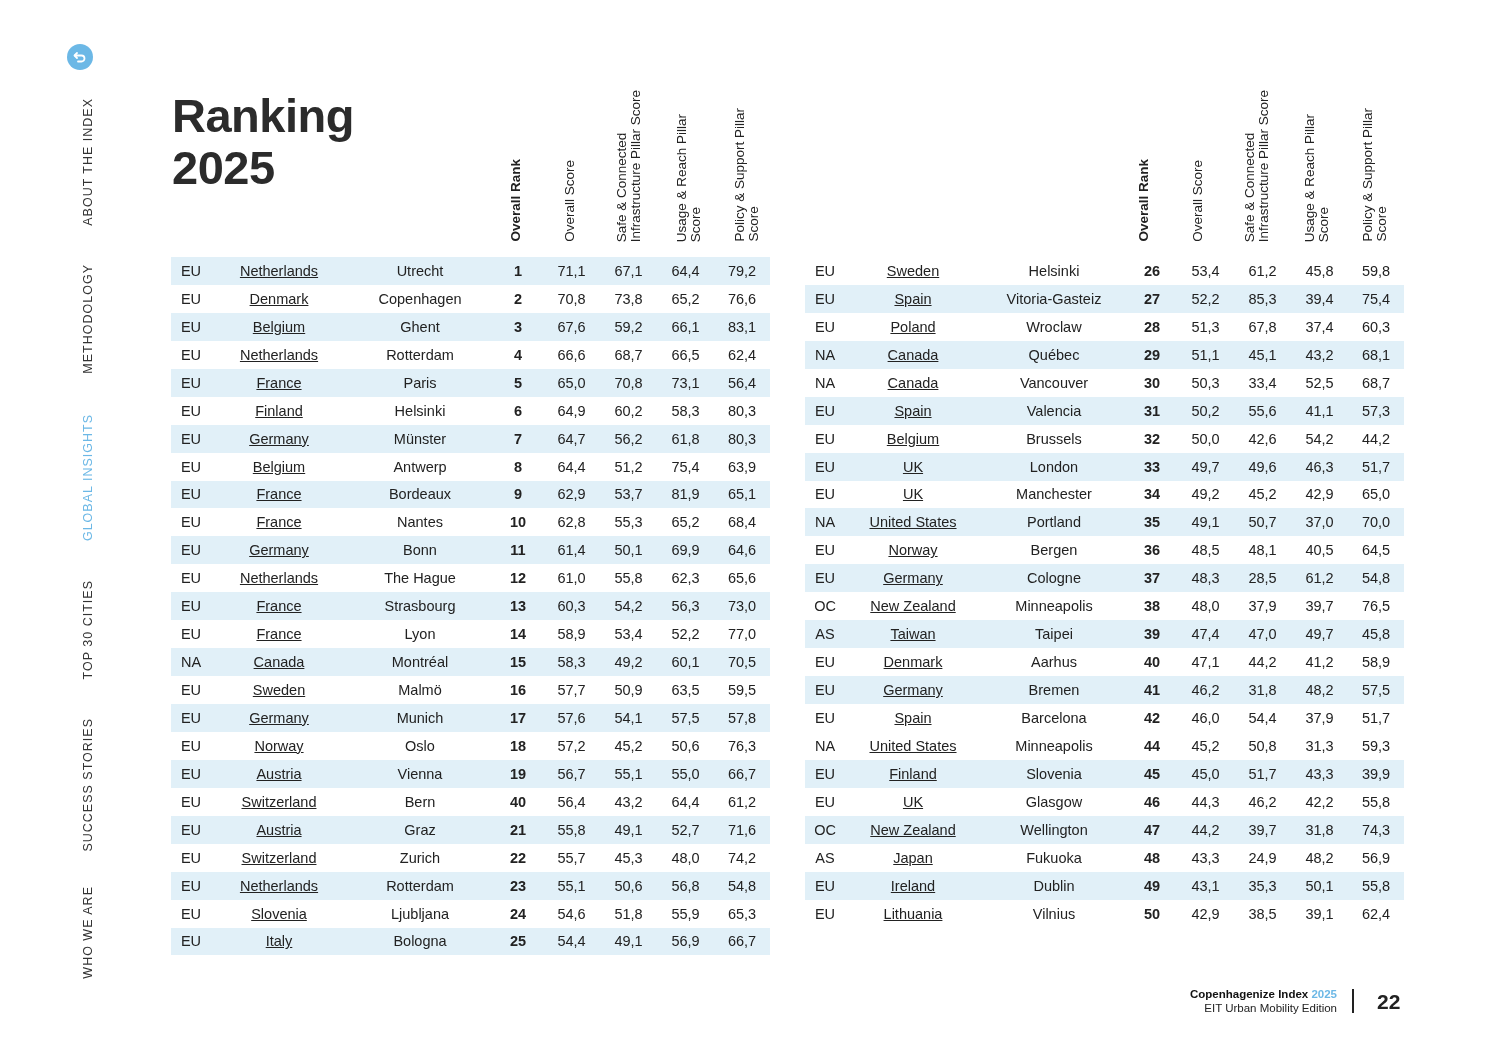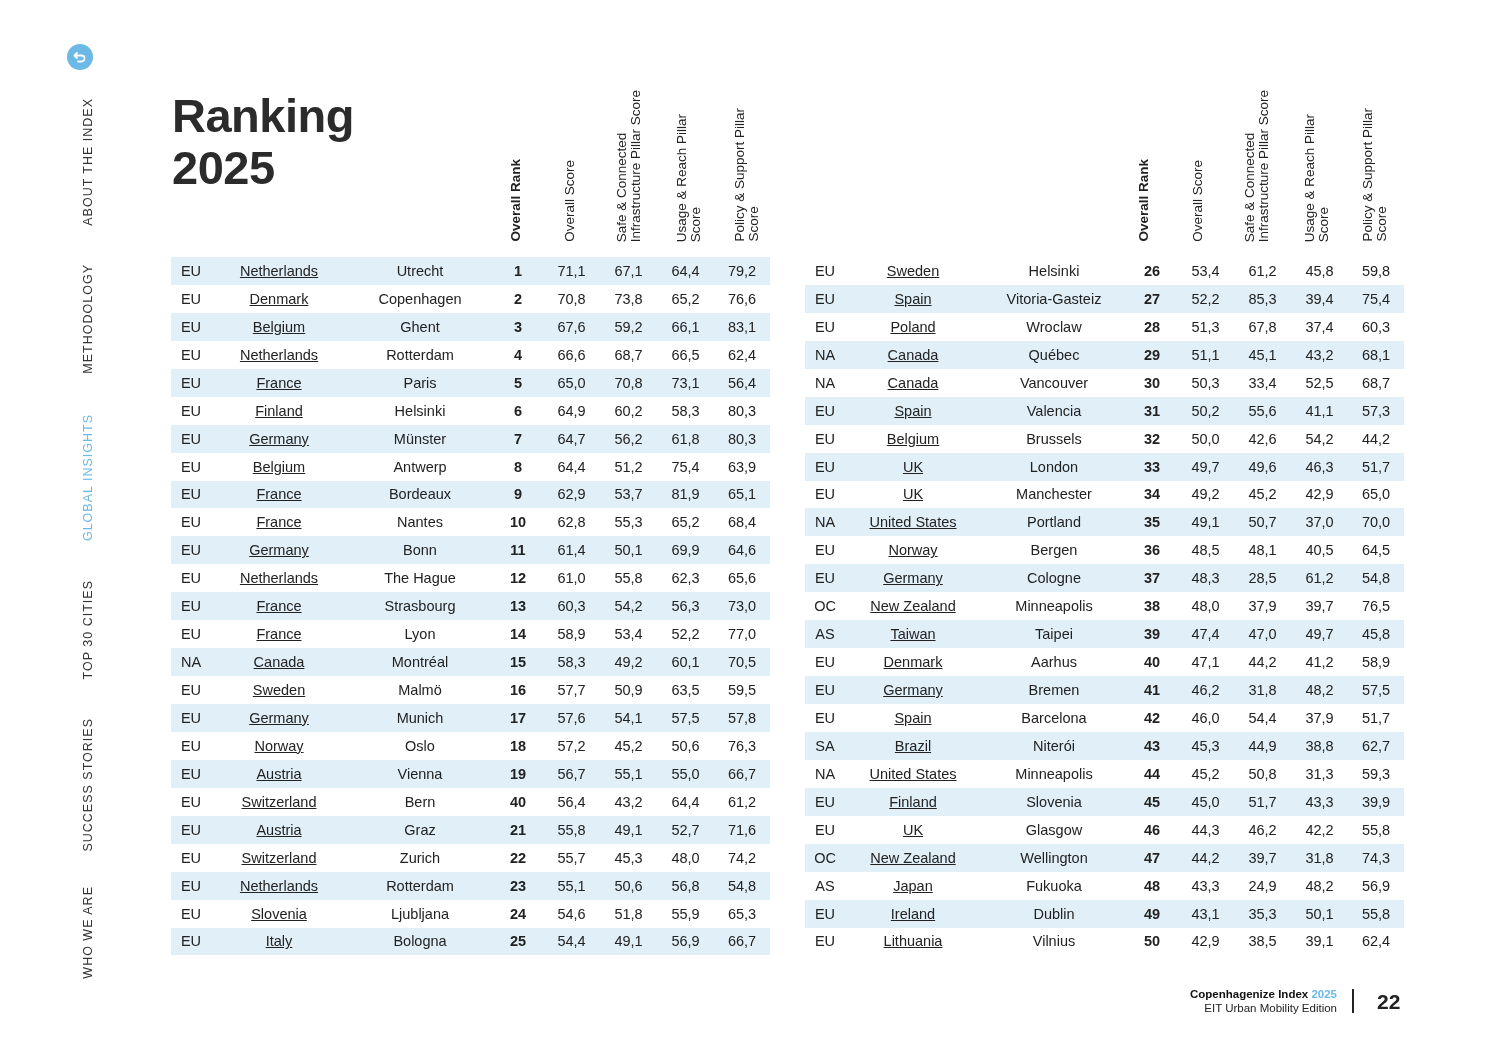--- a/index.html
+++ b/index.html
@@ -530,30 +530,20 @@
       <tr>
         <td class="region">EU</td>
         <td class="country">Spain</td>
         <td class="city">Barcelona</td>
         <td class="rank">42</td>
         <td class="score">46,0</td>
         <td class="score">54,4</td>
         <td class="score">37,9</td>
         <td class="score last">51,7</td>
       </tr>
-      <tr class="shaded">
-        <td class="region">SA</td>
-        <td class="country">Brazil</td>
-        <td class="city">Niterói</td>
-        <td class="rank">43</td>
-        <td class="score">45,3</td>
-        <td class="score">44,9</td>
-        <td class="score">38,8</td>
-        <td class="score last">62,7</td>
-      </tr>
       <tr>
         <td class="region">NA</td>
         <td class="country">United States</td>
         <td class="city">Minneapolis</td>
         <td class="rank">44</td>
         <td class="score">45,2</td>
         <td class="score">50,8</td>
         <td class="score">31,3</td>
         <td class="score last">59,3</td>
       </tr>

